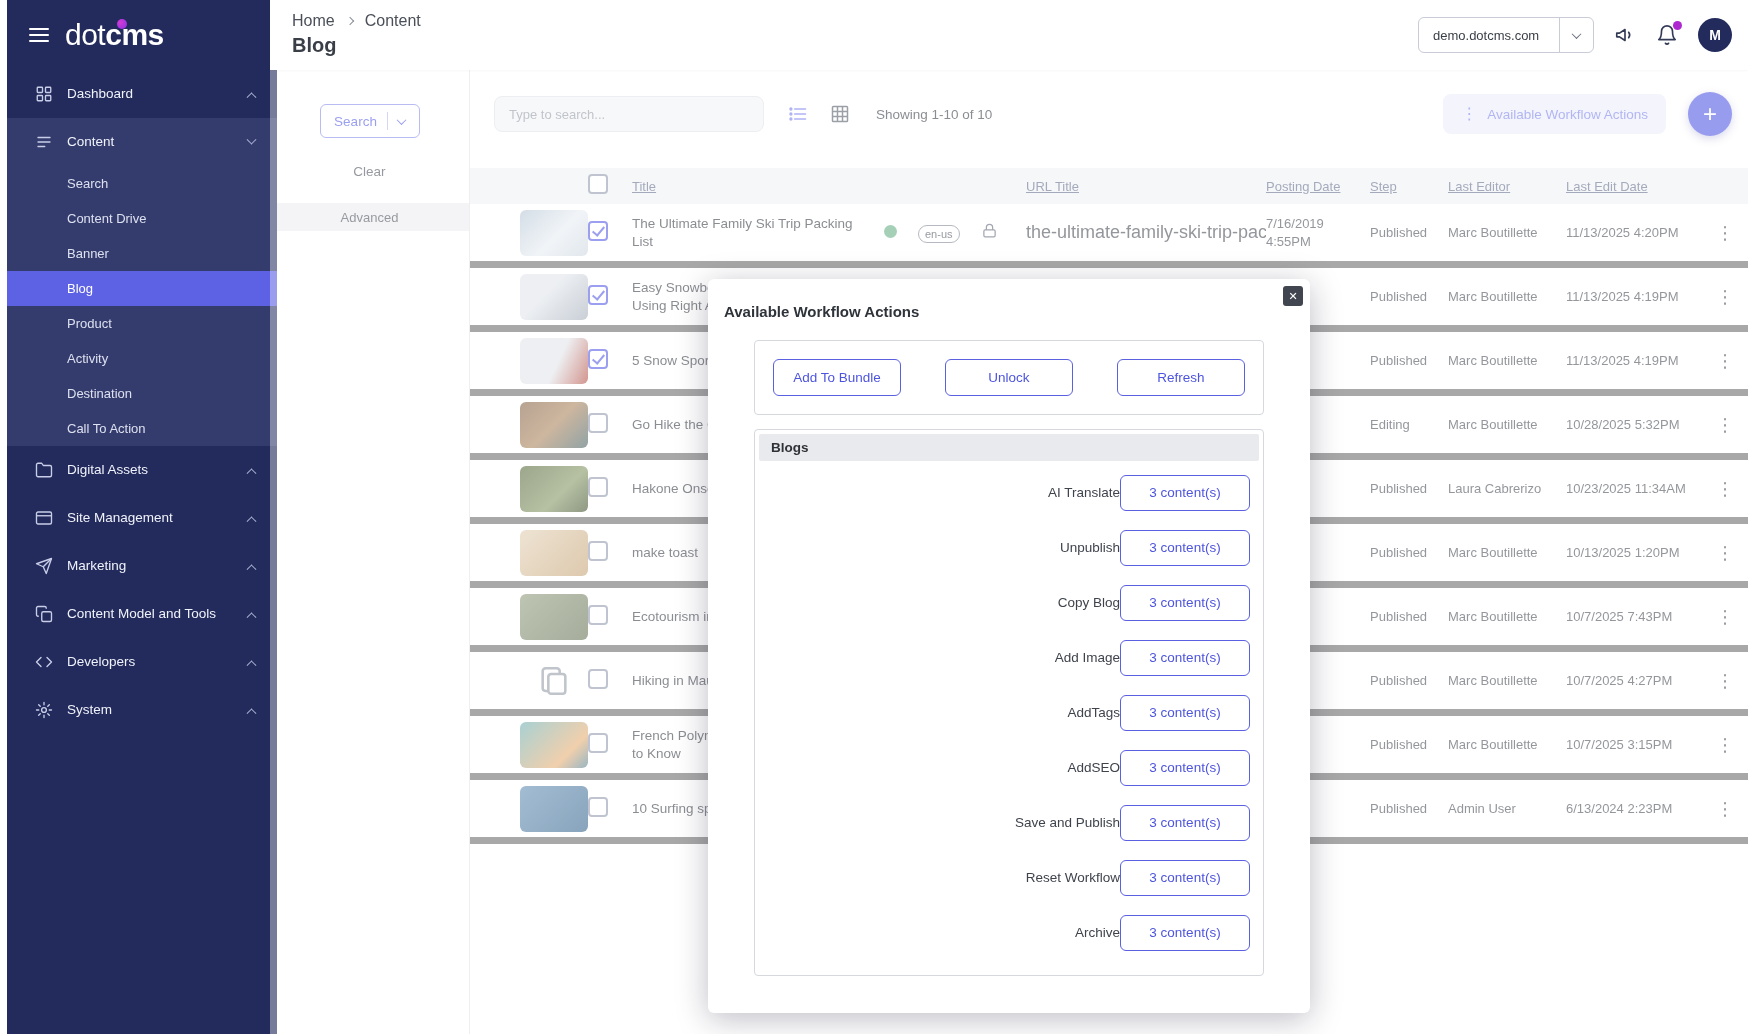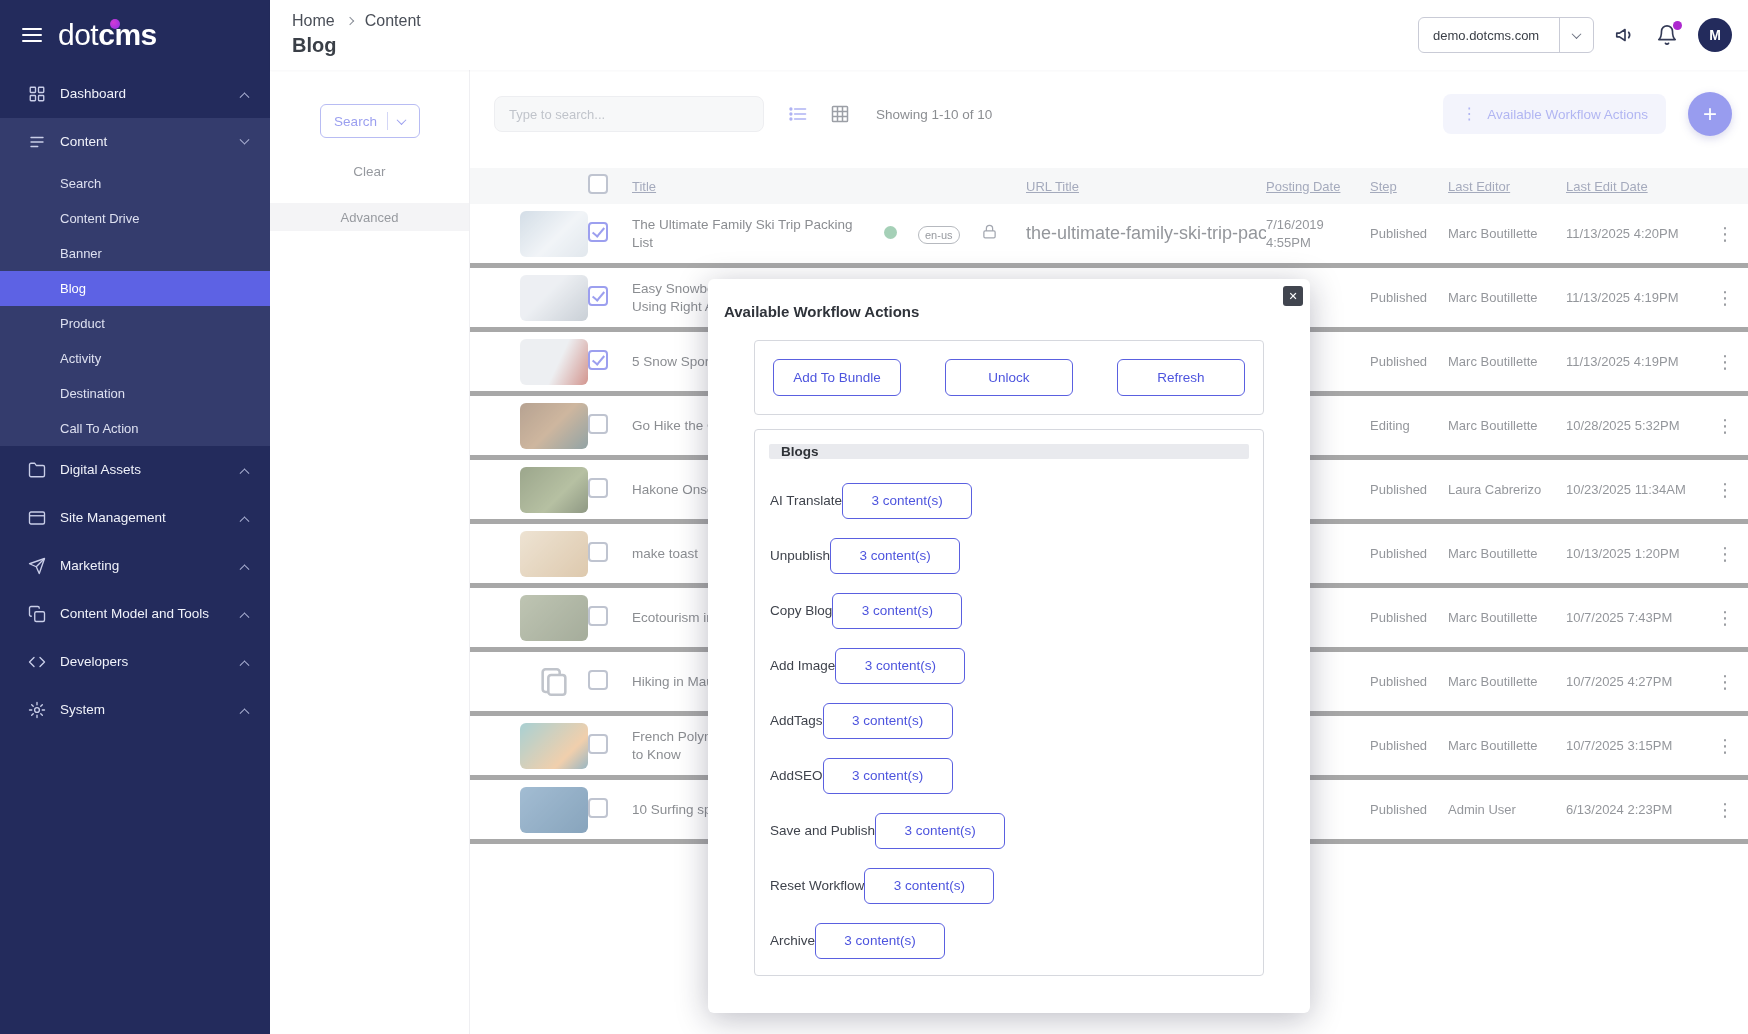--- a/index.html
+++ b/index.html
@@ -1,20 +1,20 @@
 <!DOCTYPE html>
 <html><head>
 <meta charset="utf-8">
 <style>
   * { margin:0; padding:0; box-sizing:border-box; }
   html,body { width:1748px; height:1034px; font-family:"Liberation Sans", sans-serif; background:#fff; overflow:hidden; }
   body { position:relative; }
 
   
-  #sidebar { position:absolute; left:0; top:0; width:270px; height:100%; background:#232b5c; color:#e8eaf6; z-index:10; }
+  #sidebar { position:absolute; left:7px; top:0; width:270px; height:100%; background:#232b5c; color:#e8eaf6; z-index:10; }
   .side-top { display:flex; align-items:center; height:70px; padding:0 18px 0 22px; gap:16px; }
   .hamburger { width:20px; cursor:pointer; }
   .hamburger span { display:block; height:2px; background:#fff; margin:4px 0; border-radius:1px; }
   .logo { position:relative; font-size:30px; color:#fff; letter-spacing:-0.5px; cursor:pointer; }
   .logo .lt { font-weight:400; }
   .logo .lb { font-weight:800; }
   .logo-dot { position:absolute; left:52px; top:1px; width:10px; height:10px; border-radius:50%; background:radial-gradient(circle at 35% 35%, #d23bd4, #8b2fe8); }
   .side-item { display:flex; align-items:center; gap:14px; padding:15px 22px 15px 28px; font-size:13.5px; color:#f0f2fa; cursor:pointer; }
   .side-icon { width:18px; height:18px; color:#c9cee8; flex:0 0 18px; }
   .side-icon svg { width:18px; height:18px; display:block; }
@@ -63,21 +63,21 @@
   .showing { margin-left:26px; font-size:13.5px; color:#43474e; }
   .wf-btn { margin-left:auto; display:flex; align-items:center; gap:10px; background:#eceefb; color:#8289ea; border:none; border-radius:8px; height:40px; padding:0 18px; font-size:13.5px; font-family:"Liberation Sans",sans-serif; cursor:pointer; }
   .wf-btn .kebab-sm { font-size:16px; line-height:1; }
   .plus-btn { margin-left:22px; width:44px; height:44px; border-radius:50%; background:#5a5fe6; color:#fff; font-size:24px; border:none; display:flex; align-items:center; justify-content:center; cursor:pointer; box-shadow:0 3px 8px rgba(60,60,160,.3); }
 
   
   .table { margin-top:32px; }
   .thead, .trow { display:grid; grid-template-columns:50px 68px 44px 252px 34px 64px 44px 240px 104px 78px 118px 142px 40px; align-items:center; }
   .thead { background:#f1f2f4; height:36px; }
   .th { font-size:13px; color:#6d7694; text-decoration:underline; cursor:pointer; }
-  .trow { height:64px; border-bottom:5px solid #737373; cursor:pointer; }
+  .trow { height:64px; border-bottom:7px solid #737373; cursor:pointer; }
   .thumb { width:68px; height:46px; border-radius:6px; }
   .thumb-ski-trip { background:linear-gradient(135deg,#b9c9d8,#e9eef3 55%,#cfd9e2); }
   .thumb-snowboard { background:linear-gradient(135deg,#e2e6ec 40%,#a8b2bd); }
   .thumb-snow-sports { background:linear-gradient(115deg,#e3e6ea 55%,#b8554a); }
   .thumb-canyon { background:linear-gradient(135deg,#8a6a4f,#b08a64 50%,#4f6b6e); }
   .thumb-forest { background:linear-gradient(135deg,#5f7046,#8a9a6a 60%,#4a5a38); }
   .thumb-toast { background:linear-gradient(135deg,#e3d2b8,#c9a87c); }
   .thumb-sloth { background:linear-gradient(135deg,#97a184,#6e7a5e); }
   .thumb-lagoon { background:linear-gradient(135deg,#74b4b8,#e8b27a 70%,#5b8a9e); }
   .thumb-ocean { background:linear-gradient(135deg,#6a94b8,#3f6d94); }
@@ -97,22 +97,22 @@
 
   
   #overlay { position:absolute; left:270px; top:70px; right:0; bottom:0; background:rgba(255,255,255,.38); z-index:50; }
   #modal { position:absolute; left:708px; top:279px; width:602px; height:734px; background:#fff; border-radius:6px; box-shadow:0 6px 32px rgba(20,20,50,.28); z-index:100; }
   .modal-close { position:absolute; top:7px; right:7px; width:20px; height:20px; background:#41454f; color:#fff; font-size:11px; line-height:20px; text-align:center; border-radius:3px; cursor:pointer; }
   .modal-title { padding:24px 16px 16px; font-size:15px; font-weight:700; color:#2f333a; }
   .bundle-box { margin:4px 46px 4px; border:1px solid #d6d8de; border-radius:4px; padding:18px; display:flex; justify-content:space-between; }
   .btn-outline { background:#fff; border:1px solid #5a60e0; color:#4d54de; border-radius:6px; height:37px; padding:0 18px; font-size:13.5px; font-family:"Liberation Sans",sans-serif; cursor:pointer; }
   .bundle-box .btn-outline { min-width:128px; }
   .actions-box { margin:14px 46px 0; border:1px solid #d6d8de; border-radius:4px; height:547px; overflow:hidden; }
-  .group-strip { margin:14px; background:#e9eaee; padding:0 12px; font-size:13.5px; font-weight:700; color:#2f3237; border-radius:2px; }
-  .action-row { height:55px; display:flex; align-items:center; justify-content:flex-start; padding:0 13px 0 15px; }
+  .group-strip { margin:4px; background:#e9eaee; padding:6px 12px; font-size:13.5px; font-weight:700; color:#2f3237; border-radius:2px; }
+  .action-row { height:55px; display:flex; align-items:center; justify-content:flex-end; padding:0 13px 0 15px; }
   .action-label { font-size:13.5px; color:#3f434c; }
   .count-btn { min-width:130px; height:36px; }
 </style>
 </head>
 <body>
 
 <div id="sidebar">
   <div class="side-top">
     <div class="hamburger">
         <span></span>

